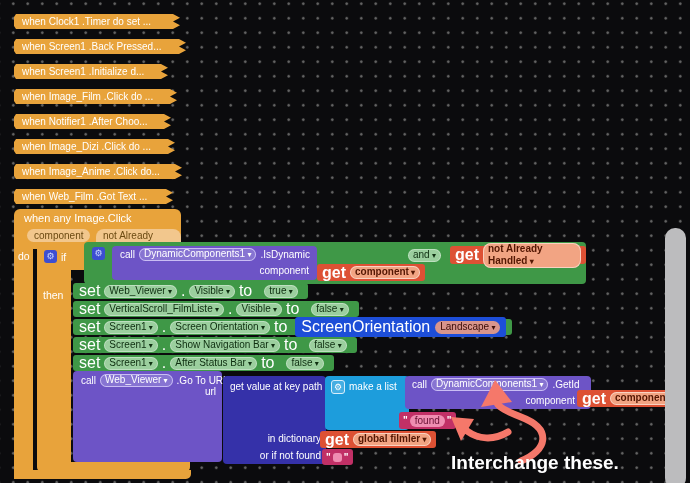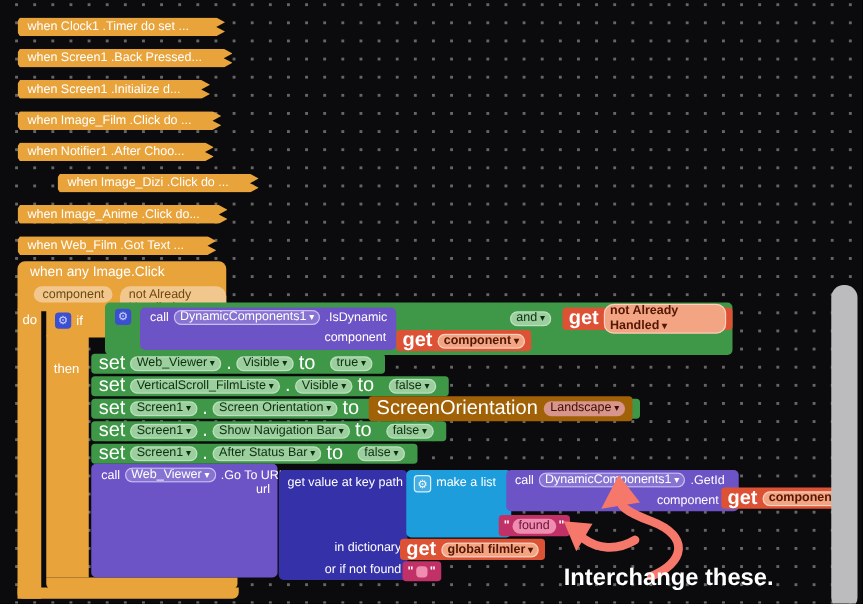--- a/index.html
+++ b/index.html
@@ -27,21 +27,21 @@
   .param-pill{background:#f2c78d;color:#6b4a12;border-radius:8px;padding:1px 7px;font-size:10px;}
   
   .green{background:#3f9847;}
   .gpill{background:#9bcf9e;color:#0e2e10;box-shadow:inset 0 0 0 1px rgba(255,255,255,.35);}
   .setrow{height:16px;border-radius:3px;padding:0 6px;gap:4px;display:flex;align-items:center;}
   .valblk{background:#3f9847;border-radius:3px;padding:1px 4px;margin-left:4px;display:flex;align-items:center;}
   
   .varblk{background:#dd5134;border-radius:3px;padding:1px 5px;display:flex;align-items:center;gap:4px;font-weight:bold;}
   .vpill{background:#f2a483;color:#541703;box-shadow:inset 0 0 0 1px rgba(255,255,255,.5);}
   
-  .soblk{background:#a16207;border-radius:3px;padding:1px 6px;display:flex;align-items:center;gap:5px;margin-left:4px;}
+  .soblk{background:#1d4ed8;border-radius:3px;padding:1px 6px;display:flex;align-items:center;gap:5px;margin-left:4px;}
   .sopill{background:#d8958c;color:#3c0d06;}
   
   .purple{background:#6d54c6;}
   .ppill{background:#8774d2;color:#fff;box-shadow:inset 0 0 0 1px #c9bdf4;}
   
   .indigo{background:#3531a9;}
   
   .blue{background:#1d9ddc;}
   
   .pinkblk{background:#c13066;border-radius:3px;padding:1px 4px;display:flex;align-items:center;gap:2px;}
@@ -69,21 +69,21 @@
     </div>
   <div class="collapsed" style="left:14px;top:64px;width:134px;">
       <span>when  Screen1 .Initialize d...</span>
     </div>
   <div class="collapsed" style="left:14px;top:89px;width:143px;">
       <span>when  Image_Film .Click do ...</span>
     </div>
   <div class="collapsed" style="left:14px;top:114px;width:137px;">
       <span>when  Notifier1 .After Choo...</span>
     </div>
-  <div class="collapsed" style="left:14px;top:139px;width:141px;margin-left:32px;">
+  <div class="collapsed" style="left:14px;top:139px;width:141px;">
       <span>when  Image_Dizi .Click do ...</span>
     </div>
   <div class="collapsed" style="left:14px;top:164px;width:148px;">
       <span>when  Image_Anime .Click do...</span>
     </div>
   <div class="collapsed" style="left:14px;top:189px;width:139px;">
       <span>when  Web_Film .Got Text  ...</span>
     </div>
 
   <div class="abs orange when-head" style="left:14px;top:209px;width:167px;height:40px;">

